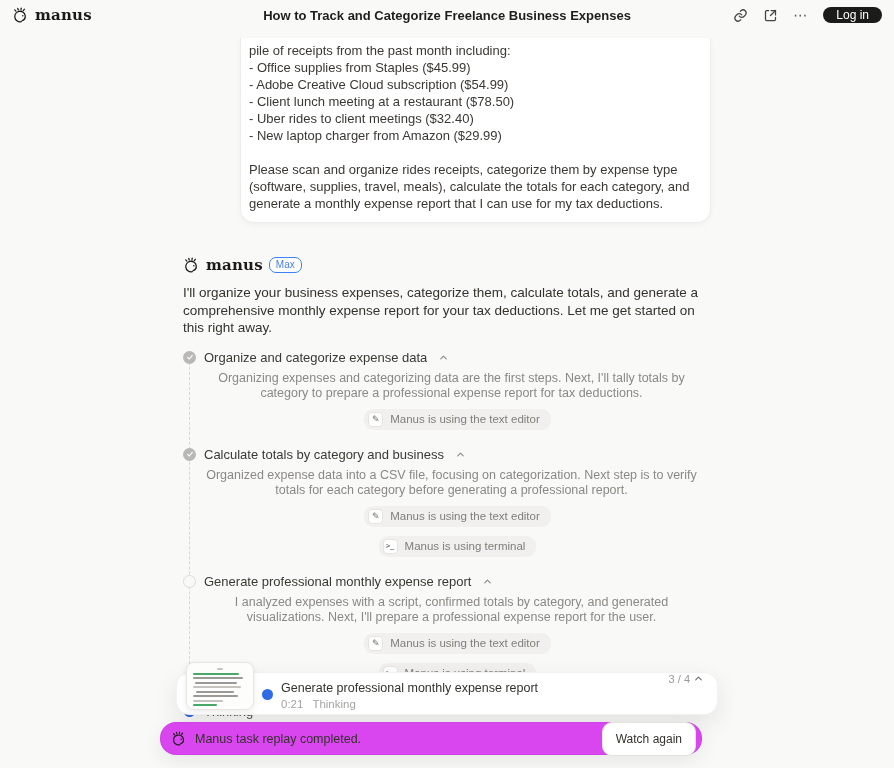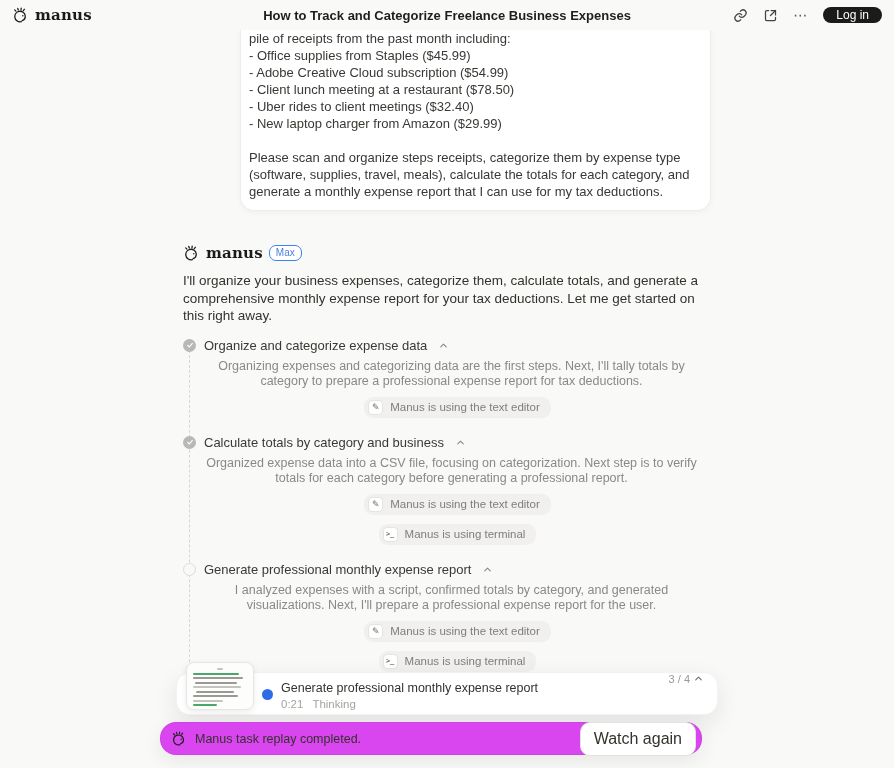--- a/index.html
+++ b/index.html
@@ -30,21 +30,21 @@
   .header-right { margin-left:auto; display:flex; align-items:center; gap:15px; }
   .h-icon { display:flex; color:#44433f; cursor:pointer; }
   .more-dots { font-size:14px; color:#55544f; line-height:1; cursor:pointer; letter-spacing:1px; }
   .login-btn {
     background:#1b1b1a; color:#fff; font-size:12px; font-weight:500;
     border:none; border-radius:9px; height:16px; padding:0 13px;
     font-family:inherit; cursor:pointer;
   }
 
   
-  .column { position:absolute; left:183px; top:30px; width:528px; }
+  .column { position:absolute; left:183px; top:42px; width:528px; }
 
   
   .user-card {
     width:471px; margin-left:auto; margin-top:-4px;
     background:#fff; border:1px solid #eeedeb; border-top:none;
     border-radius:0 0 14px 14px;
     box-shadow:0 2px 6px rgba(0,0,0,.04);
     padding:4px 8px 10px;
     font-size:13px; line-height:17px; color:#3a3834;
   }
@@ -131,21 +131,21 @@
   .replay-bar {
     position:absolute; left:160px; top:722px; width:542px; height:33px;
     background:#d946ef; border:1px solid rgba(0,0,0,.05); border-radius:16px;
     box-shadow:0 6px 20px rgba(0,0,0,.08); z-index:30;
     display:flex; align-items:center; padding:0 5px 0 10px; gap:8px;
   }
   .replay-msg { font-size:12.5px; color:#34322d; }
   .bar-spacer { flex:1; }
   .watch-btn {
     height:34px; padding:0 13px; border-radius:10px; background:#fff;
-    border:1px solid #e4e3e0; font-size:16px; font-weight:500; color:#34322d;
+    border:1px solid #e4e3e0; font-size:12px; font-weight:500; color:#34322d;
     font-family:inherit; cursor:pointer;
   }
   .try-btn {
     height:25px; padding:0 11px; border-radius:10px; background:#1b1b1a;
     border:none; display:flex; align-items:center; gap:6px;
     font-size:12px; font-weight:500; color:#fff;
     font-family:inherit; cursor:pointer; margin-left:3px;
   }
 </style>
 </head>
@@ -185,21 +185,21 @@
 <div class="column">
 
   <div class="user-card">
     <div>pile of receipts from the past month including:</div>
     <div>- Office supplies from Staples ($45.99)</div>
     <div>- Adobe Creative Cloud subscription ($54.99)</div>
     <div>- Client lunch meeting at a restaurant ($78.50)</div>
     <div>- Uber rides to client meetings ($32.40)</div>
     <div>- New laptop charger from Amazon ($29.99)</div>
     <div class="spacer-line"></div>
-    <div>Please scan and organize steps receipts, categorize them by expense type (software, supplies, travel, meals), calculate the totals for each category, and generate a monthly expense report that I can use for my tax deductions.</div>
+    <div>Please scan and organize rides receipts, categorize them by expense type (software, supplies, travel, meals), calculate the totals for each category, and generate a monthly expense report that I can use for my tax deductions.</div>
   </div>
 
   <div class="assistant">
     <div class="brand">
       <span style="display:flex;color:#1c1b19;">
         <svg width="17" height="17" viewBox="0 0 20 20" fill="none" stroke="currentColor" stroke-width="1.5" stroke-linecap="round">
           <path d="M11 17.3c-4 .7-7.4-2-7.7-5.4-.3-3.4 2-6.2 5.2-6.8 3.4-.6 6.5 1.7 7 4.9.4 2.8-1.3 5.2-3.6 6"></path>
           <path d="M4.6 4.8 3.2 3.4 M7.4 3.6 6.8 1.7 M10.6 3.3l.2-1.9 M13.3 4.2l1.2-1.5"></path>
           <circle cx="12.7" cy="10.2" r="0.9" fill="currentColor" stroke="none"></circle>
         </svg>

